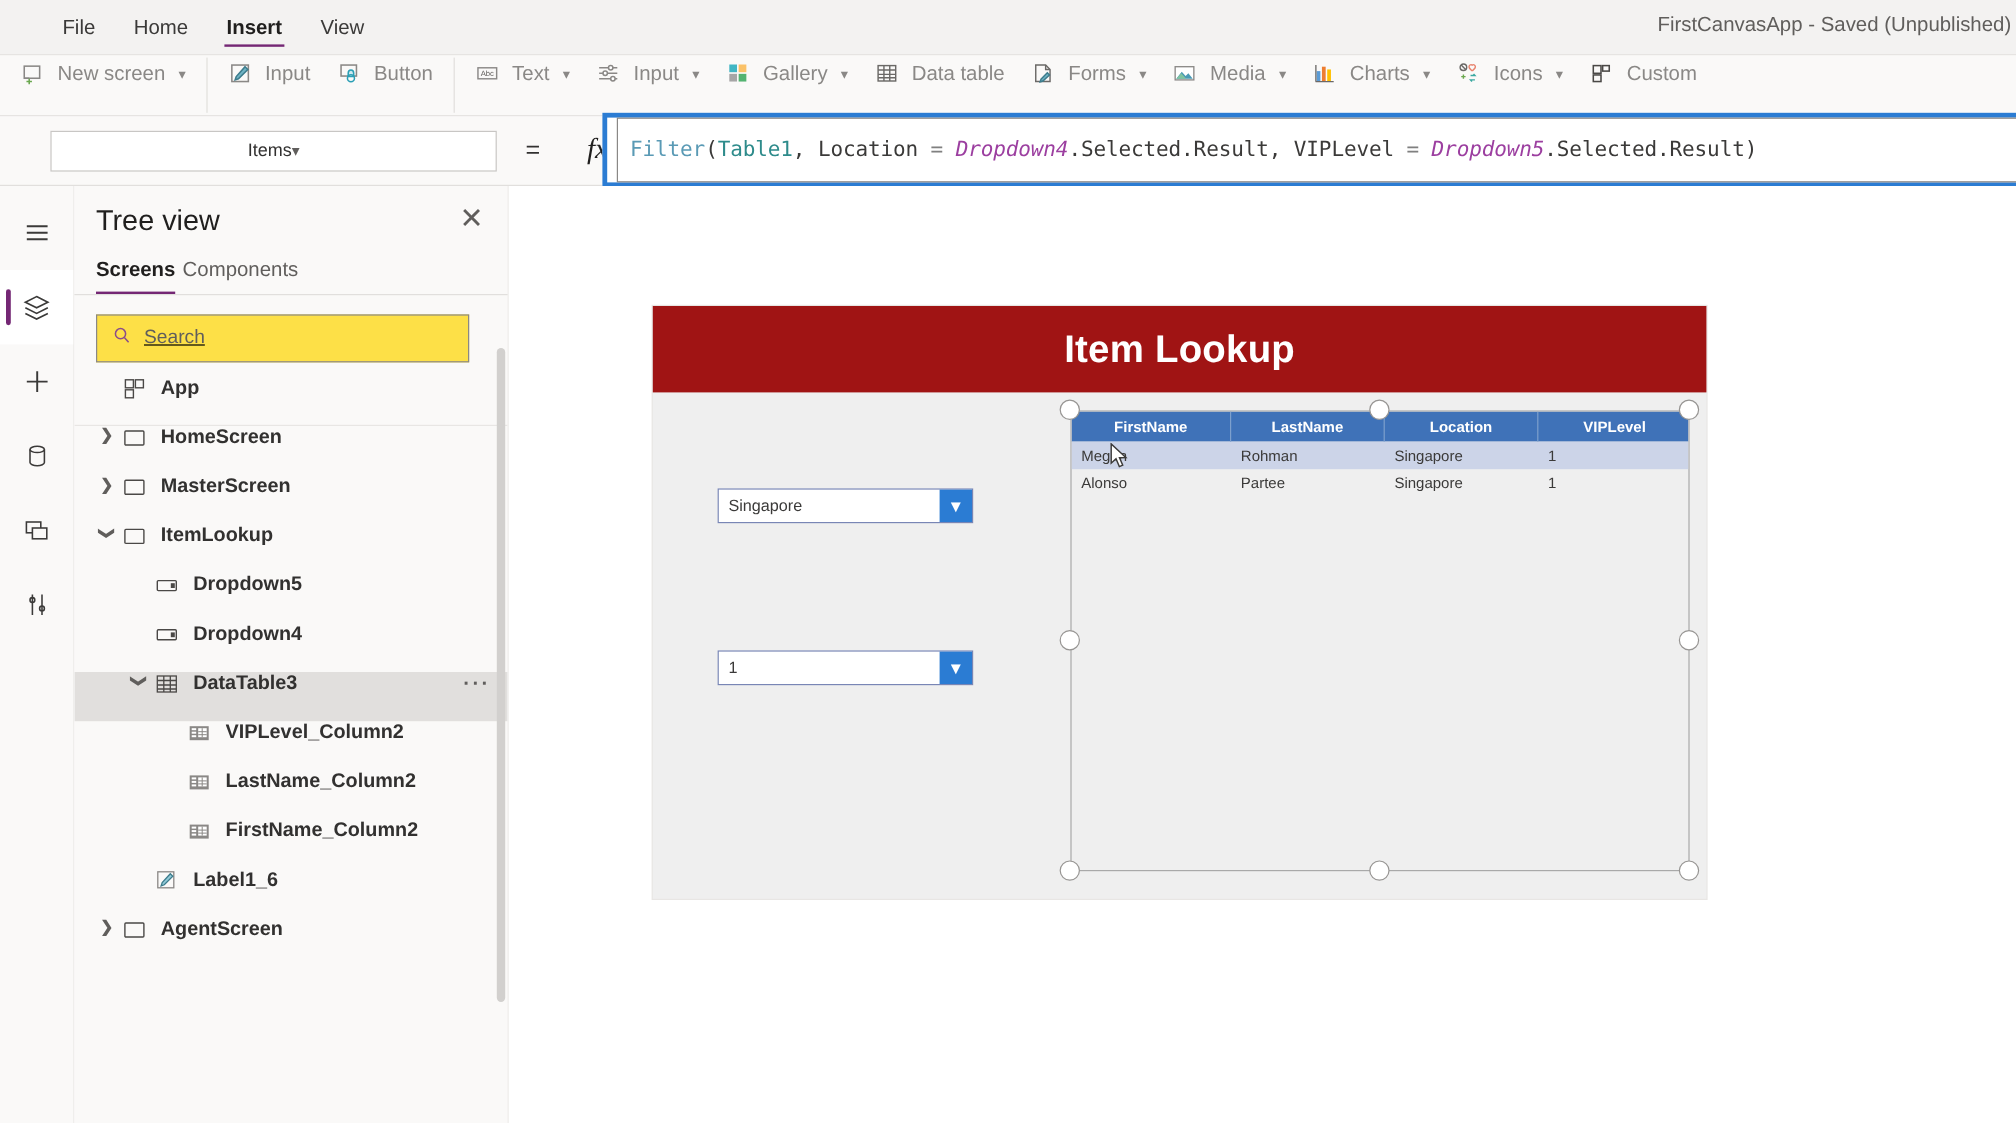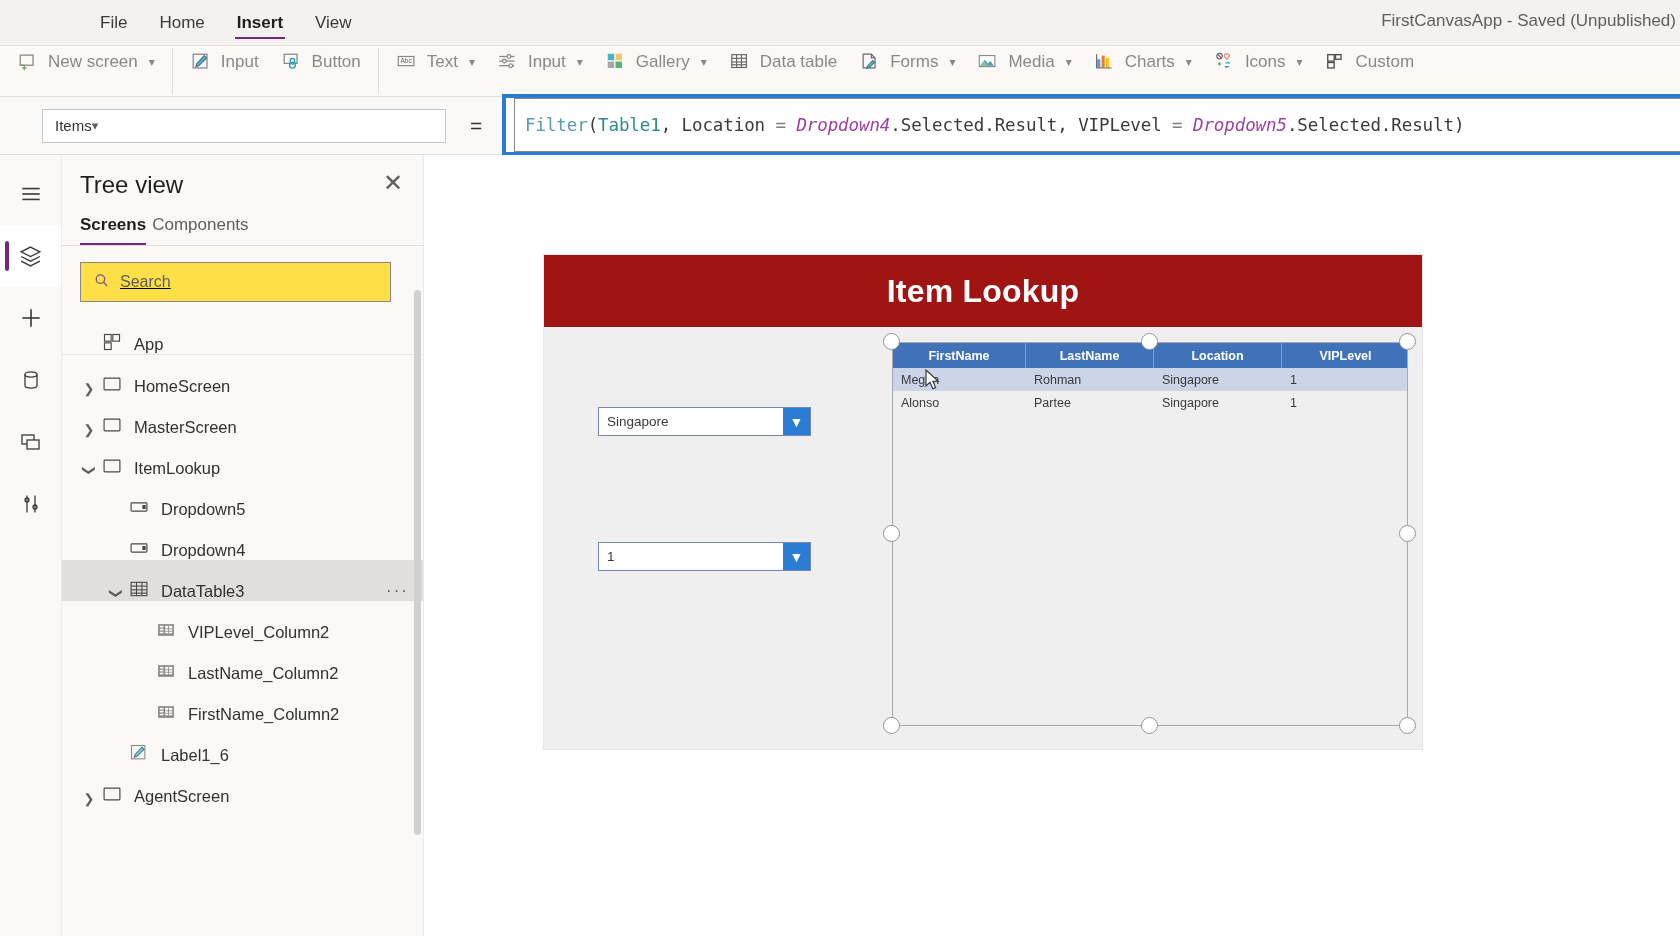--- a/index.html
+++ b/index.html
@@ -17,21 +17,20 @@
     display: flex;
     align-items: center;
     position: relative;
   }
   .menu-tabs {
     display: flex;
     align-items: center;
     height: 45px;
     padding-left: 36px;
     gap: 0px;
-    margin-left: 48px;
   }
   .menu-tab {
     font-size: 17px;
     color: #3b3a39;
     padding: 0 16px;
     height: 45px;
     line-height: 45px;
     cursor: pointer;
     position: relative;
     white-space: nowrap;
@@ -100,27 +99,27 @@
   .fx-row {
     height: 58px;
     background: #faf9f8;
     display: flex;
     align-items: center;
     border-bottom: 1px solid #e1dfdd;
     position: relative;
   }
   .prop-select {
     margin-left: 42px;
-    width: 404px;
+    width: 372px;
     height: 34px;
     border: 1px solid #c8c6c4;
     background: #fff;
     display: flex;
     align-items: center;
-    justify-content: flex-start;
+    justify-content: center;
     padding: 0 12px;
     font-size: 15px;
     color: #323130;
     cursor: pointer;
   }
   .prop-select .chev { color: #605e5c; font-size: 13px; }
   .eq {
     font-size: 21px;
     color: #323130;
     margin: 0 22px 0 24px;
@@ -250,26 +249,27 @@
     gap: 10px;
     padding: 0 12px;
     cursor: text;
     text-decoration: underline;
   }
   .search-box .ph { font-size: 16px; color: #605e5c; }
   .tree-list { flex: 1; overflow: hidden; position: relative; }
   .tree-row {
     height: 41px;
     display: flex;
-    align-items: flex-end;
+    align-items: flex-start;
     padding-right: 14px;
     font-size: 16.5px;
     color: #323130;
     cursor: pointer;
     position: relative;
+    font-weight: bold;
   }
   .tree-row.selected { background: #e1dfdd; }
   .tree-row.app-row { border-bottom: 1px solid #e8e6e4; }
   .tw { width: 26px; display: flex; justify-content: center; align-items: center; flex: 0 0 26px; }
   .chevron { color: #605e5c; font-size: 13px; }
   .tree-icon { width: 22px; height: 22px; margin-right: 10px; flex: 0 0 22px; }
   .tree-label { white-space: nowrap; overflow: hidden; text-overflow: ellipsis; }
   .ellipsis-btn { margin-left: auto; color: #605e5c; font-size: 17px; letter-spacing: 2px; cursor: pointer; }
   .tree-scroll {
     position: absolute;

